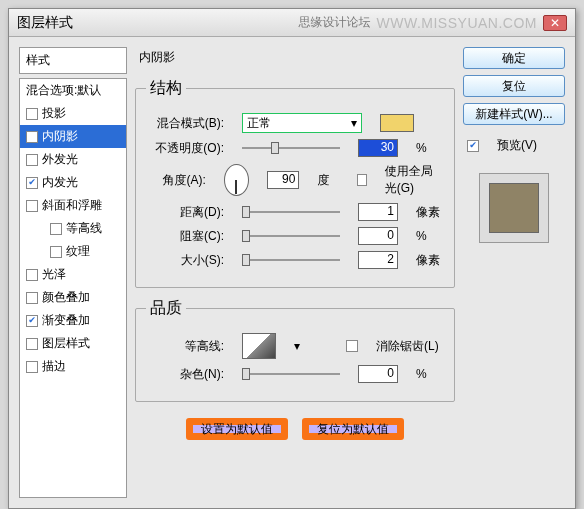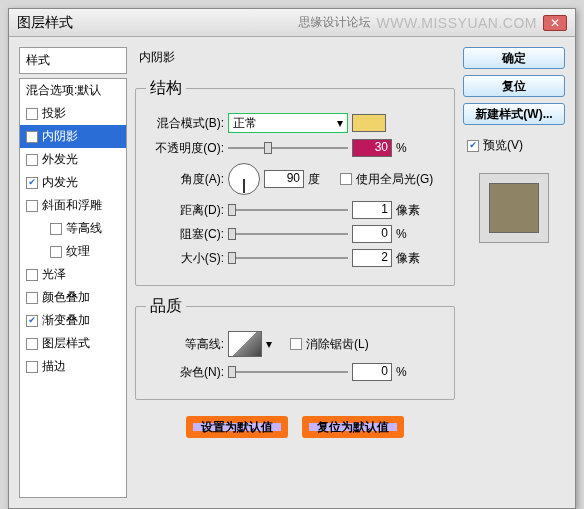--- a/index.html
+++ b/index.html
@@ -17,35 +17,35 @@
 .style-row { display: flex; align-items: center; padding: 3px 6px; gap: 4px; }
 .style-row.selected { background: #2b6dd6; color: #fff; }
 .style-row.indent { padding-left: 30px; }
 .chk { width: 12px; height: 12px; border: 1px solid #888; background: #fff; display: inline-flex; align-items: center; justify-content: center; font-size: 10px; line-height: 1; }
 .chk.checked::after { content: "✔"; color: #2b6dd6; font-size: 9px; }
 .style-row.selected .chk.checked::after { color: #fff; }
 .main-panel { flex: 1; display: flex; flex-direction: column; gap: 8px; }
 fieldset { border: 1px solid #aaa; border-radius: 2px; padding: 8px 10px 12px; }
 legend { padding: 0 4px; font-size: 16px; }
 .subfieldset { margin-top: 2px; }
-.row { display: flex; align-items: center; margin: 6px 0; gap: 4px; }
+.row { display: flex; align-items: center; margin: 6px 0; gap: 18px; }
 .lbl { width: 78px; text-align: right; }
 .select { width: 120px; height: 20px; border: 1px solid #22c55e; background: #fff; display: flex; align-items: center; justify-content: space-between; padding: 0 4px; }
 .swatch { width: 34px; height: 18px; background: #f1d36b; border: 1px solid #666; }
 .slider { flex: 1; height: 18px; position: relative; max-width: 120px; }
 .slider .track { position: absolute; top: 8px; left: 0; right: 0; height: 2px; background: #999; }
 .slider .thumb { position: absolute; top: 3px; width: 8px; height: 12px; background: #ddd; border: 1px solid #666; }
 .numfield { width: 40px; height: 18px; border: 1px solid #666; background: #fff; text-align: right; padding: 0 3px; }
-.numfield.sel { background: #be185d; color: #fff; }
+.numfield.sel { background: #1d4ed8; color: #fff; }
 .unit { width: 28px; }
 .angle-dial { width: 32px; height: 32px; border: 1px solid #666; border-radius: 50%; background: #fff; position: relative; }
 .angle-dial::after { content: ""; position: absolute; left: 50%; top: 50%; width: 2px; height: 14px; background: #333; transform-origin: top center; transform: translate(-50%,0) rotate(0deg); }
 .contour { width: 34px; height: 26px; border: 1px solid #666; background: linear-gradient(135deg,#fff 0%,#fff 49%,#888 50%,#444 100%); }
 .btns-row { display: flex; gap: 14px; justify-content: center; margin-top: 8px; }
-.btn { min-width: 92px; height: 22px; background: linear-gradient(#fafeff,#cfe8fb); border: 1px solid #5a8fc5; border-radius: 3px; display: flex; align-items: center; justify-content: center; padding: 0 8px; font-weight: bold; }
+.btn { min-width: 92px; height: 22px; background: linear-gradient(#fafeff,#cfe8fb); border: 1px solid #5a8fc5; border-radius: 3px; display: flex; align-items: center; justify-content: center; padding: 0 8px; }
 .btn.default { background: #c4b5fd; border: 7px solid #f97316; }
 .right-panel { width: 102px; display: flex; flex-direction: column; gap: 6px; align-items: stretch; }
 .preview-box { width: 70px; height: 70px; border: 1px solid #999; background: #ddd; margin: 4px auto; display: flex; align-items: center; justify-content: center; }
 .preview-inner { width: 50px; height: 50px; background: #8f8366; border: 1px solid #666; }
 .prev-wrap { border: 1px solid transparent; padding: 2px; }
 .section-title { margin: 2px 0 2px 4px; }
 </style>
 </head>
 <body>
 

